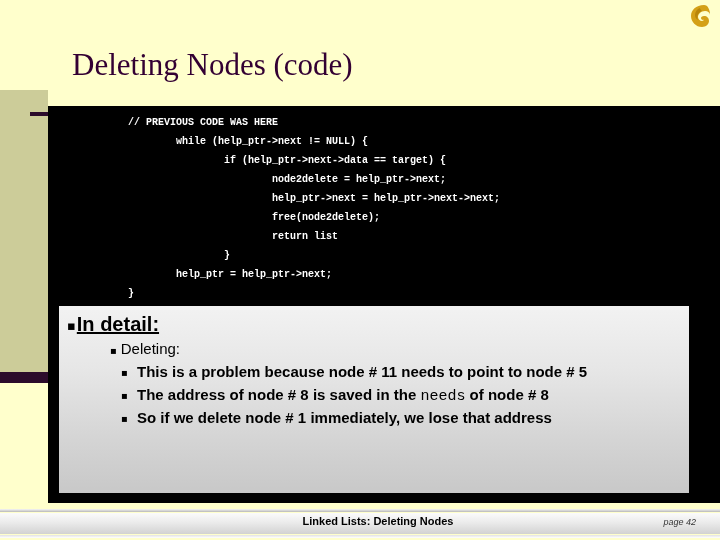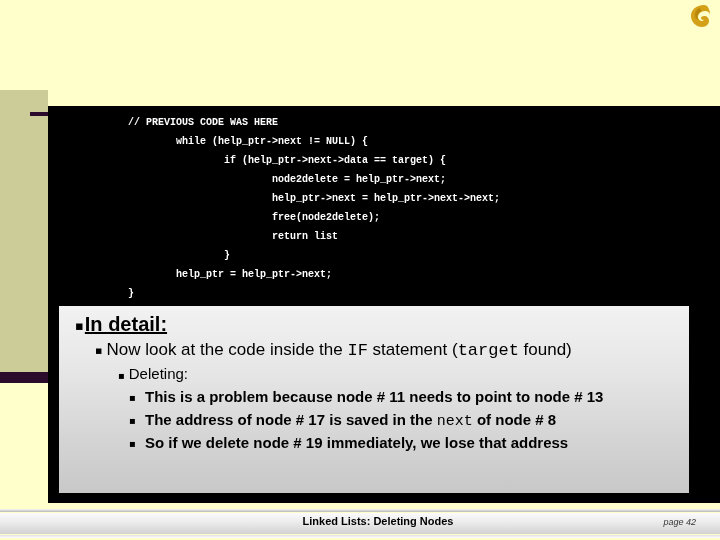--- a/index.html
+++ b/index.html
@@ -97,21 +97,21 @@
 
   
   .graybox {
     position: absolute;
     left: 59px;
     top: 306px;
     width: 630px;
     height: 187px;
     background: linear-gradient(to bottom, #f2f2f2 0%, #e6e6e6 35%, #d4d4d4 72%, #c8c8c8 100%);
     box-sizing: border-box;
-    padding: 6px 8px 0 14px;
+    padding: 6px 8px 0 6px;
     overflow: hidden;
   }
 
   .b1, .b2, .b3, .b4 {
     display: block;
     color: #000000;
     position: relative;
   }
   .bullet {
     font-family: "DejaVu Sans", sans-serif;
@@ -203,58 +203,56 @@
   <div class="band-top-accent"></div>
   <div class="band-bottom-accent"></div>
 
   <div class="logo">
     <svg viewBox="0 0 26 28" width="26" height="28" aria-hidden="true">
       <path d="M18 3 C10 3 5 8 5 14 C5 20 10 25 16 25 C20 25 23 22 23 19 C23 16 21 14 18 14 C16 14 15 15 15 16 C15 17 16 18 17 18 C18 18 18 17 18 17 C18 18 17 19 16 19 C14 19 12 17 12 15 C12 12 15 9 19 9 C22 9 24 11 24 13 C24 8 22 3 18 3 Z" fill="#D4A017"></path>
       <path d="M14 6 C11 7 9 10 9 13 C9 15 10 17 12 18 C11 16 11 13 13 11 C14 10 15 9 16 9 C15 8 14 7 14 6 Z" fill="#B8860B"></path>
     </svg>
   </div>
 
+  <div class="title">Deleting Nodes (code)</div>
 
   <div class="panel"></div>
 
   <div class="code">   // PREVIOUS CODE WAS HERE
            while (help_ptr-&gt;next != NULL) {
                    if (help_ptr-&gt;next-&gt;data == target) {
                            node2delete = help_ptr-&gt;next;
                            help_ptr-&gt;next = help_ptr-&gt;next-&gt;next;
                            free(node2delete);
                            return list
                    }
            help_ptr = help_ptr-&gt;next;
    }</div>
 
   <div class="graybox">
 
     <div class="b1">
       <span class="bullet">▪</span><span class="txt">In detail:</span>
     </div>
 
-    <div class="b2">
-      <span class="bullet">▪</span><span>Now look at the code inside the </span><span class="mono">IF</span><span> statement (</span><span class="mono">target</span><span> found)</span>
-    </div>
 
     <div class="b3">
       <span class="bullet">▪</span><span>Deleting:</span>
     </div>
 
     <div class="b4">
-      <span class="bullet">▪</span><span>This is a problem because node # 11 needs to point to node # 13</span><span class="mono"></span><span></span>
+      <span class="bullet">▪</span><span>This is a problem because node # 11 needs to point to node # 5</span><span class="mono"></span><span></span>
     </div>
 
     <div class="b4">
-      <span class="bullet">▪</span><span>The address of node # 17 is saved in the </span><span class="mono">next</span><span> of node # 8</span>
+      <span class="bullet">▪</span><span>The address of node # 8 is saved in the </span><span class="mono">needs</span><span> of node # 8</span>
     </div>
 
     <div class="b4">
-      <span class="bullet">▪</span><span>So if we delete node # 19 immediately, we lose that address</span><span class="mono"></span><span></span>
+      <span class="bullet">▪</span><span>So if we delete node # 1 immediately, we lose that address</span><span class="mono"></span><span></span>
     </div>
 
   </div>
 
   <div class="footer">
     <div class="f-line-a"></div>
     <div class="f-bar"></div>
     <div class="f-line-b"></div>
     <div class="f-title">Linked Lists:  Deleting Nodes</div>
     <div class="f-page">page 42</div>

